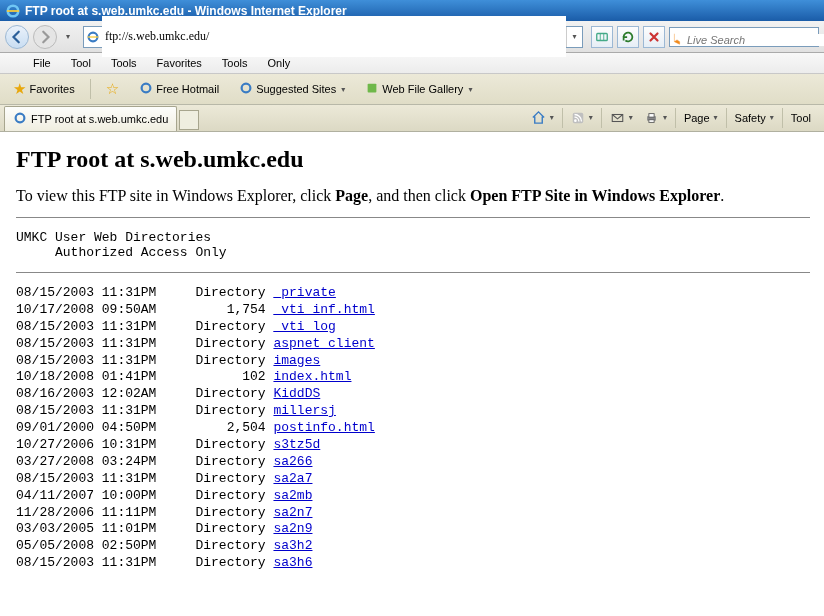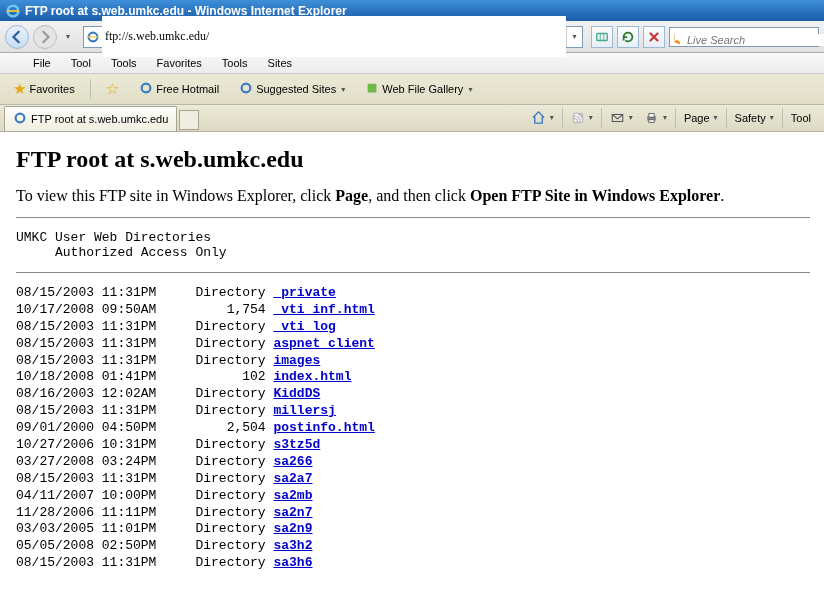--- a/index.html
+++ b/index.html
@@ -38,21 +38,21 @@
 .dd-arr::after { content: "▾"; font-size: 8px; margin-left: 2px; color: #555; }
 
 .content { background: #fff; padding: 14px 14px 14px 16px; height: 500px; overflow: auto; font-family: "Times New Roman", serif; }
 .content h1 { font-size: 24px; font-weight: bold; margin-bottom: 14px; font-family: "Times New Roman", serif; }
 .instr { font-size: 16px; margin-bottom: 6px; margin-top: 8px; }
 .instr .b { font-weight: bold; }
 hr { border: none; border-top: 1px solid #888; margin: 12px 0; }
 .banner { font-family: "Courier New", monospace; font-size: 13px; white-space: pre; margin: 6px 0 12px 0; }
 .listing { font-family: "Courier New", monospace; font-size: 13px; white-space: pre; }
 .listing .row { display: block; line-height: 1.3; }
-.listing a { color: #0000cc; text-decoration: underline; font-weight: bold; }
+.listing a { color: #0000cc; text-decoration: underline; }
 </style>
 </head>
 <body>
 
 <div class="titlebar">
   <span class="ie-icon">
     <svg width="14" height="14" viewBox="0 0 16 16">
         <circle cx="8" cy="8" r="6" fill="none" stroke="#6fc6f5" stroke-width="3"></circle>
         <path d="M1 8 H15" stroke="#f8cc3b" stroke-width="2"></path>
       </svg>
@@ -115,21 +115,21 @@
     <input class="search-input" placeholder="Live Search" style="">
   </div>
 </div>
 
 <div class="menubar">
   <div class="menu-item">File</div>
   <div class="menu-item">Tool</div>
   <div class="menu-item">Tools</div>
   <div class="menu-item">Favorites</div>
   <div class="menu-item">Tools</div>
-  <div class="menu-item">Sites</div>
+  <div class="menu-item">Only</div>
 </div>
 
 <div class="favbar">
   <div class="favbtn">
     <span class="star-icon">★</span>
     <span>Favorites</span>
   </div>
   <div class="sep"></div>
   <div class="favbtn">
     <span class="star-icon">☆</span>

